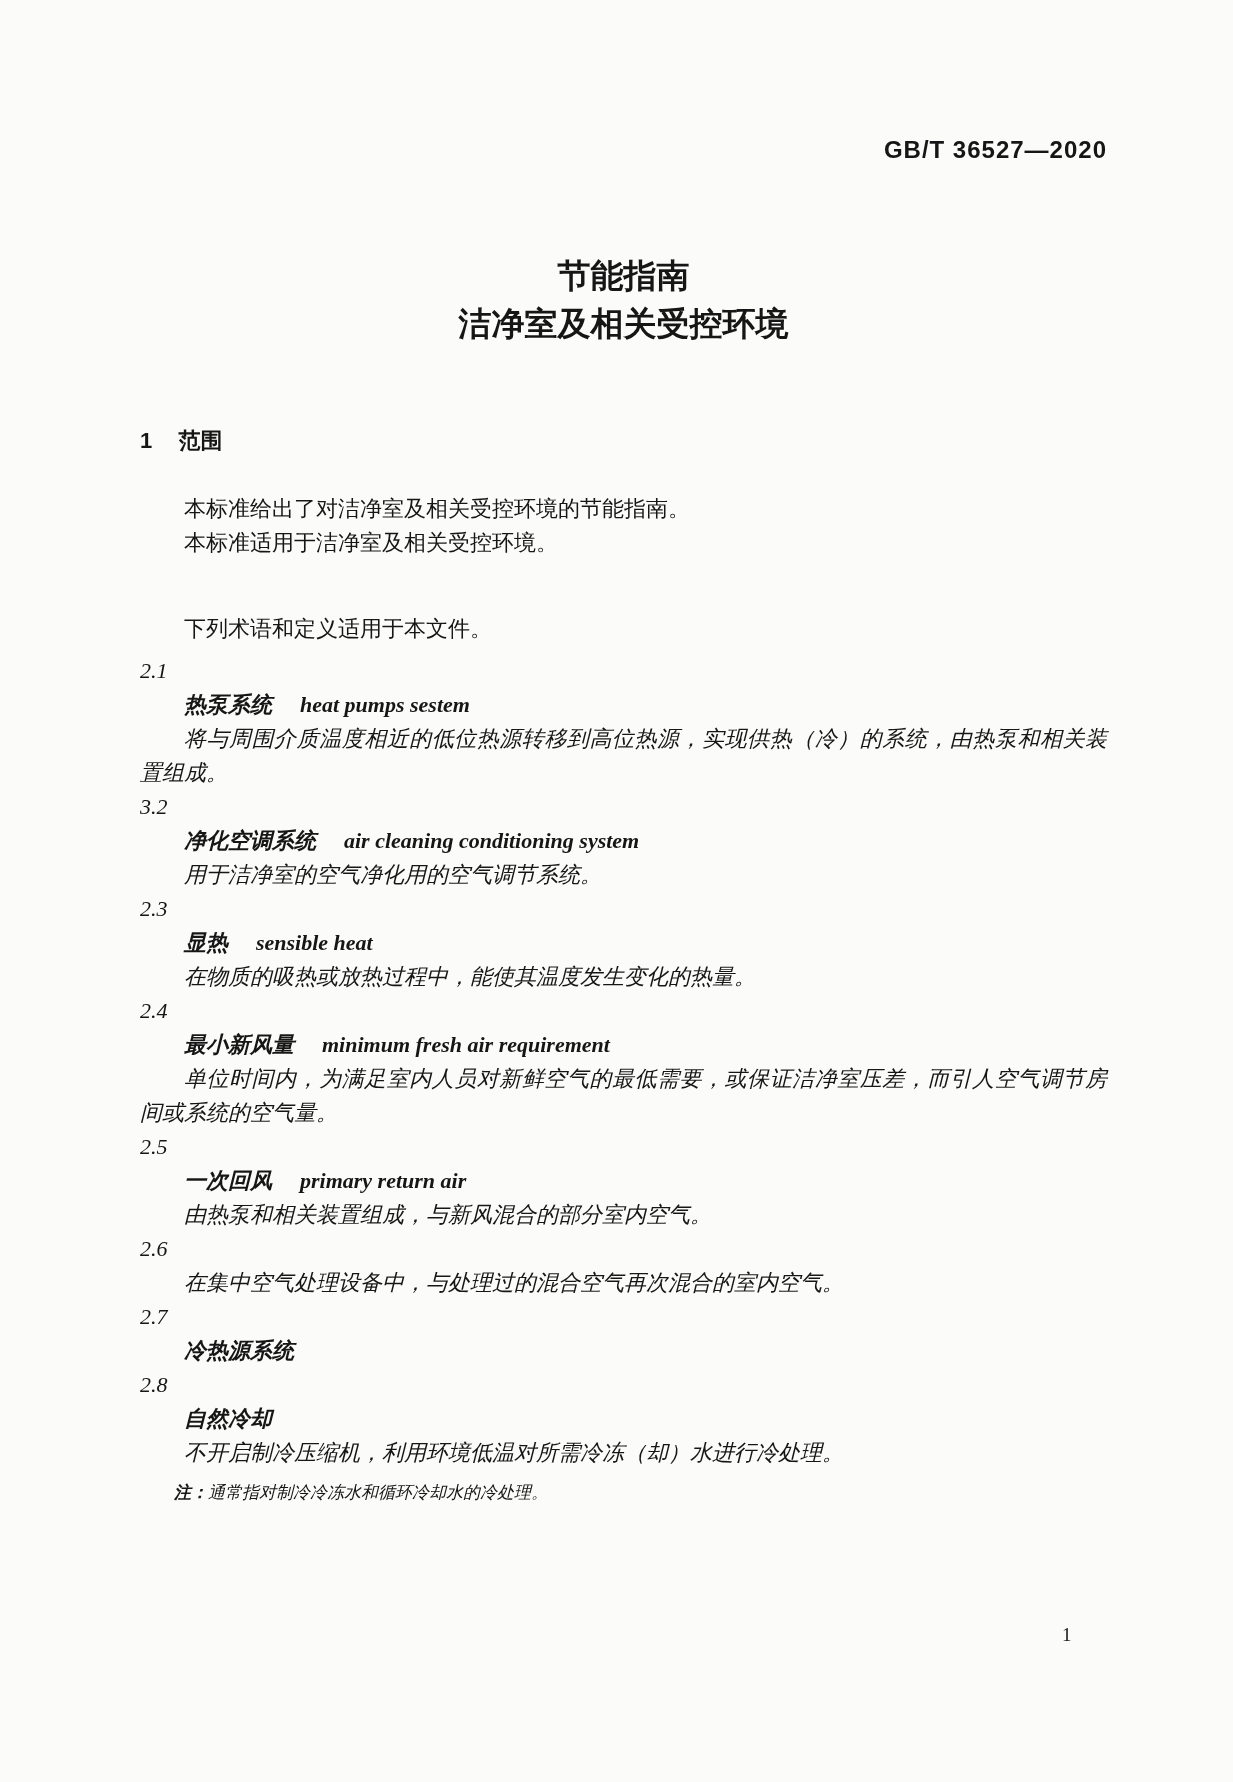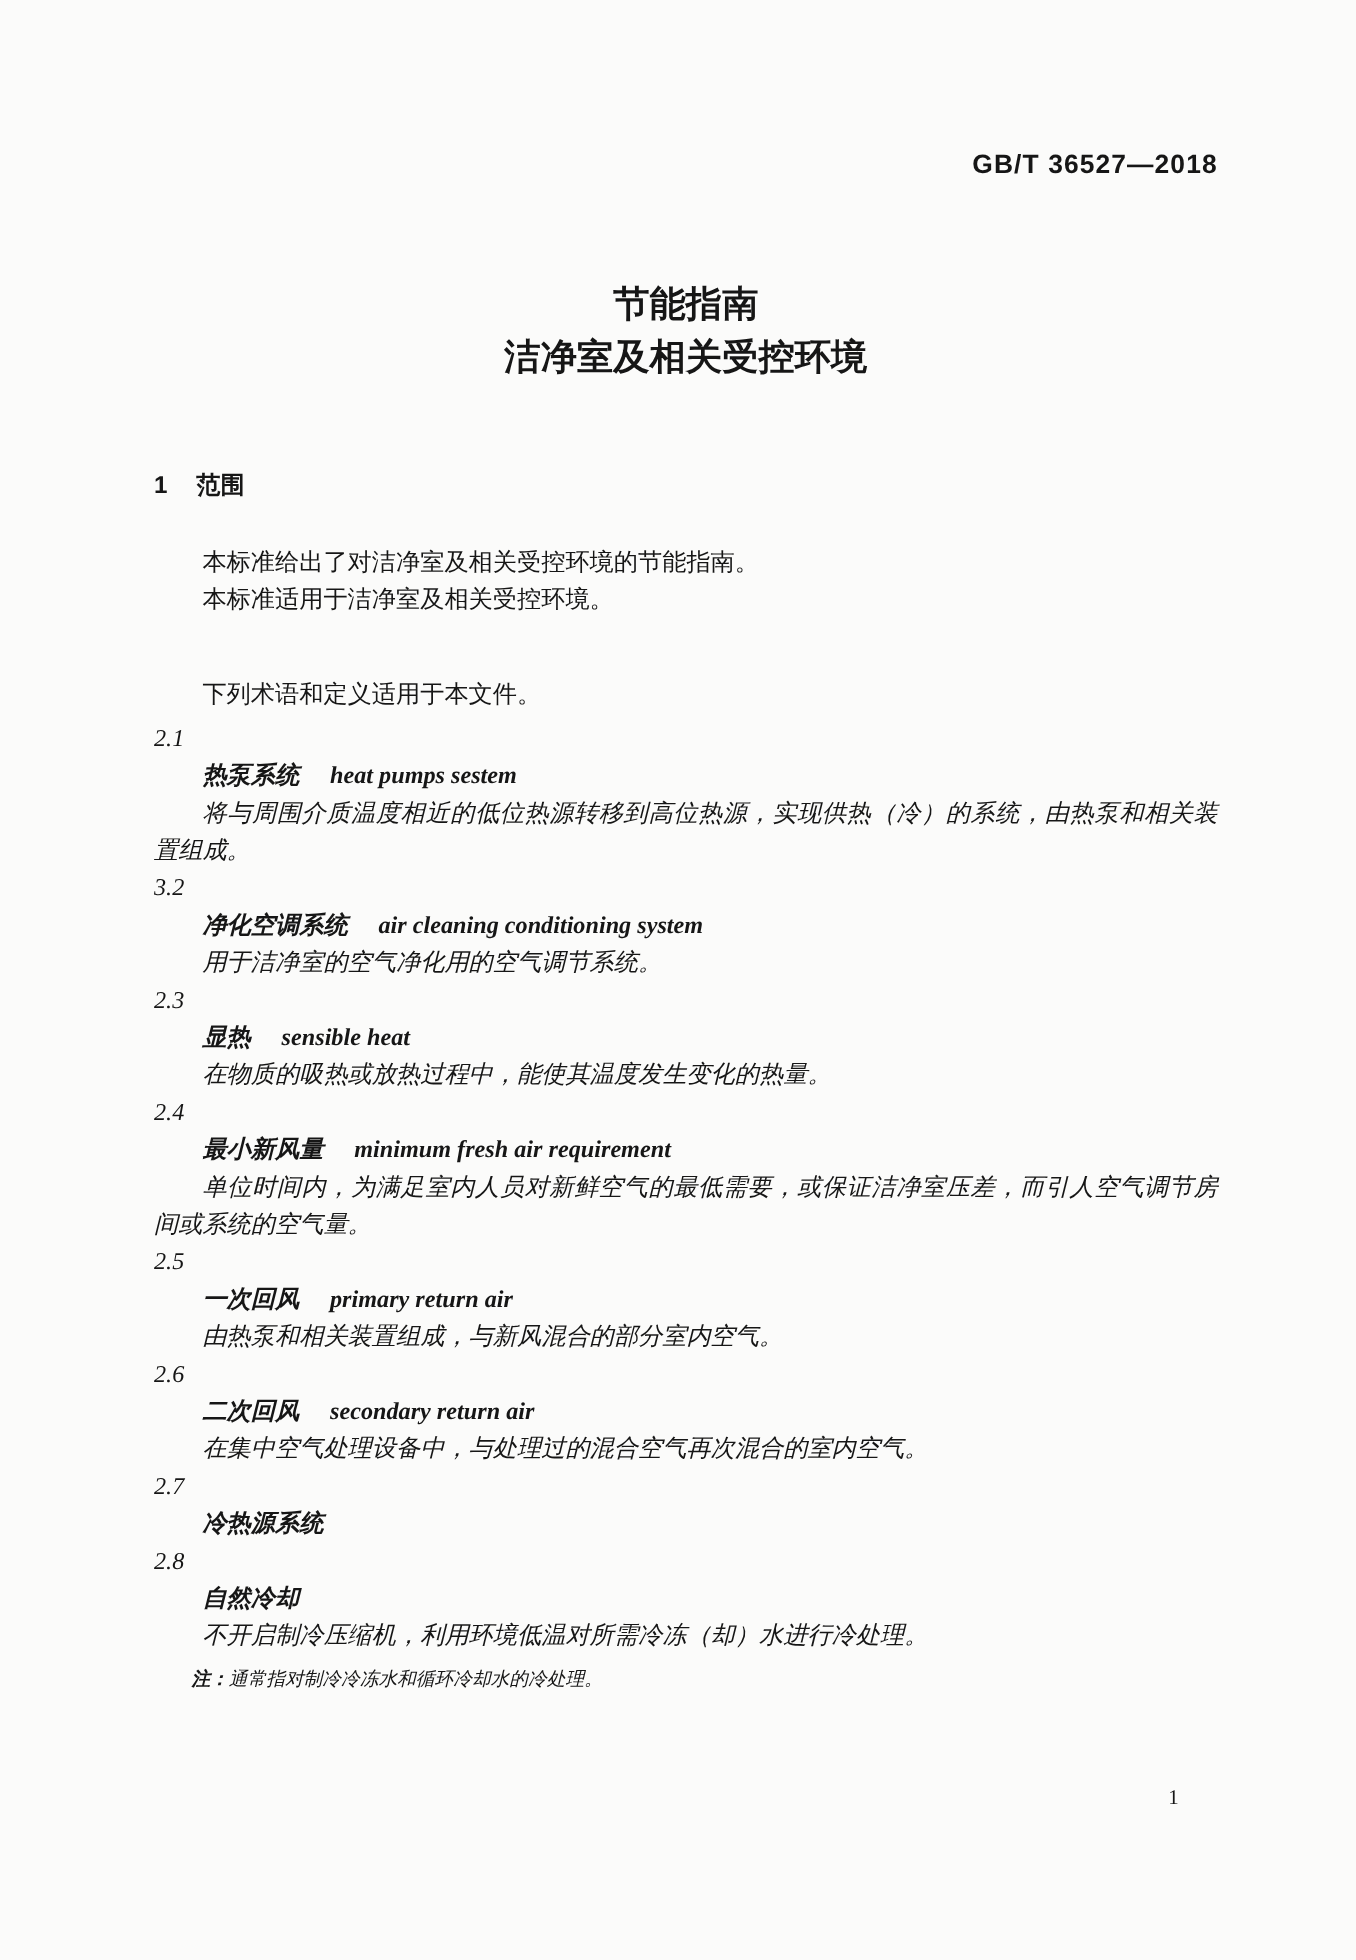--- a/index.html
+++ b/index.html
@@ -40,20 +40,21 @@
     font-family: "Liberation Sans", "DejaVu Sans", sans-serif;
     font-weight: bold;
     font-size: 22px;
     line-height: 34px;
   }
   .sec-heading .sec-num { display: inline-block; margin-right: 20px; }
   .para {
     margin: 0;
     text-indent: 2em;
     text-align: justify;
+    font-family: Liberation Mono, monospace;
   }
   .sec1-paras { margin-top: 36px; }
   .sec2-heading { margin-top: 22px; }
   .sec2-intro { margin-top: 52px; }
   .terms { margin-top: 6px; font-style: italic; }
   .term-number { line-height: 34px; }
   .term-title {
     padding-left: 44px;
     line-height: 34px;
     font-family: "Liberation Sans", "DejaVu Sans", sans-serif;
@@ -80,21 +81,21 @@
     position: absolute;
     top: 1624px; left: 1062px;
     font-size: 19px;
   }
 </style>
 </head>
 <body>
 
 <div class="page">
 
-  <div class="doc-number">GB/T 36527—2018</div>
+  <div class="doc-number">GB/T 36527—2020</div>
 
   <div class="doc-title">
     <div>节能指南</div>
     <div>洁净室及相关受控环境</div>
   </div>
 
   <div class="content">
 
     <div class="sec-heading">
       <span class="sec-num">1</span>
@@ -146,23 +147,20 @@
       <div class="term">
         <div class="term-number">2.5</div>
         <div class="term-title">
           <span class="term-zh">一次回风</span><span class="term-en">primary return air</span>
         </div>
         <p class="term-def">由热泵和相关装置组成，与新风混合的部分室内空气。</p>
       </div>
 
       <div class="term">
         <div class="term-number">2.6</div>
-        <div class="term-title">
-          <span class="term-zh">二次回风</span><span class="term-en">secondary return air</span>
-        </div>
         <p class="term-def">在集中空气处理设备中，与处理过的混合空气再次混合的室内空气。</p>
       </div>
 
       <div class="term">
         <div class="term-number">2.7</div>
         <div class="term-title">
           <span class="term-zh">冷热源系统</span><span class="term-en"></span>
         </div>
       </div>
 

